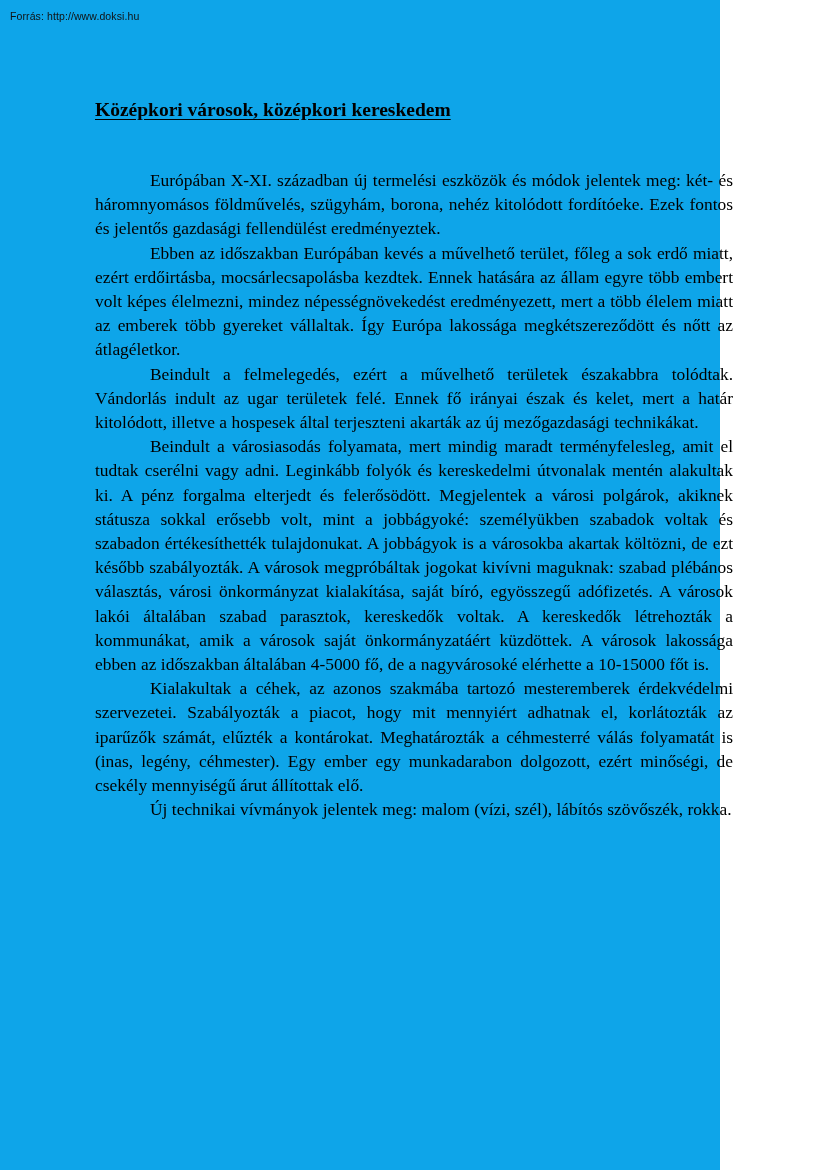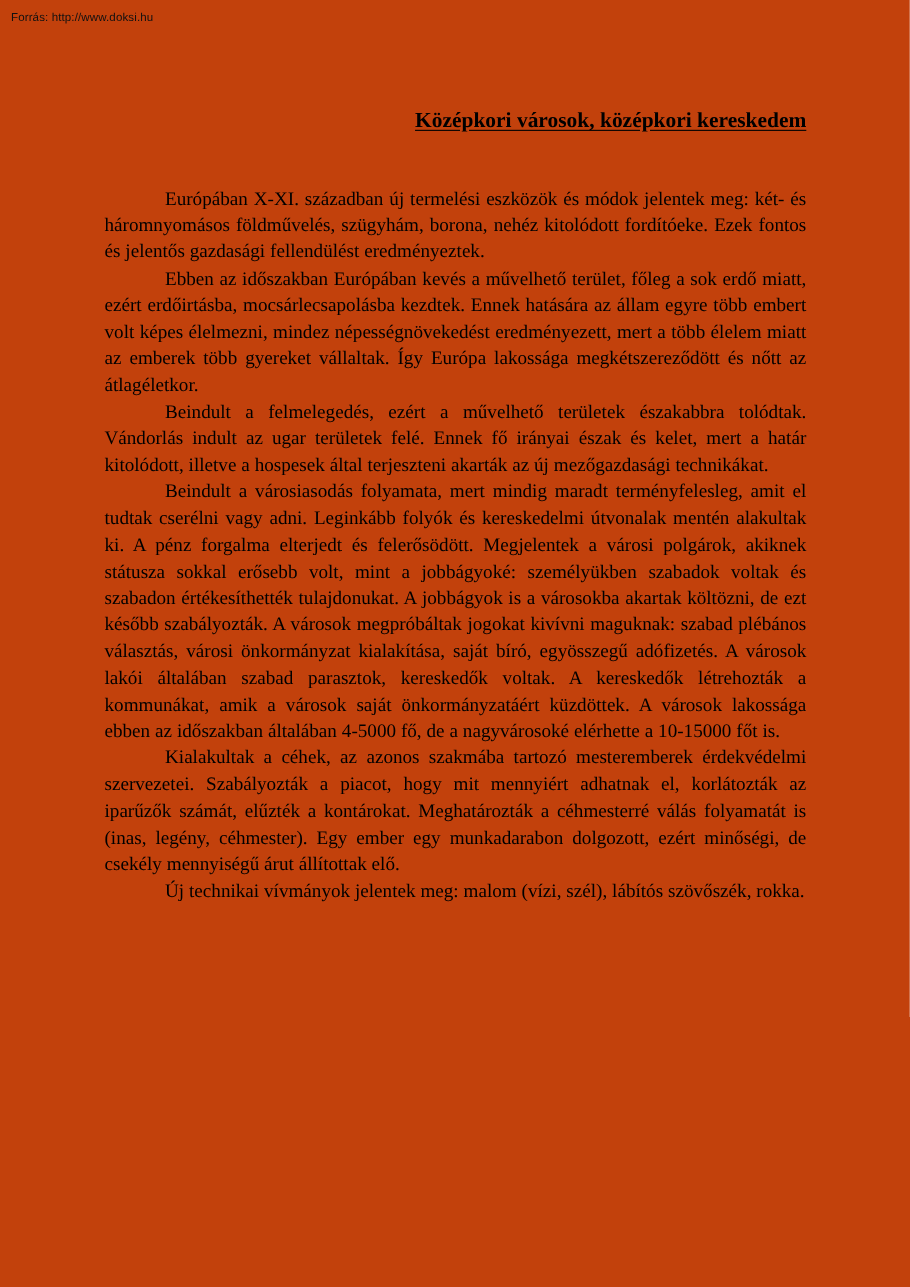--- a/index.html
+++ b/index.html
@@ -14,23 +14,23 @@
     position: relative;
     overflow: hidden;
     font-family: "Liberation Serif", "DejaVu Serif", serif;
     color: #000000;
   }
 
   .page {
     position: absolute;
     left: 0;
     top: 0;
-    width: 827px;
+    width: 720px;
     height: 1170px;
-    background: #c2410c;
+    background: #0ea5e9;
   }
 
   .source-header {
     position: absolute;
     left: 10px;
     top: 10px;
     font-family: "Liberation Sans", "DejaVu Sans", sans-serif;
     font-size: 10.5px;
     line-height: 12px;
     color: #111111;
@@ -41,21 +41,21 @@
   .content {
     position: absolute;
     left: 95px;
     top: 0;
     width: 638px;
   }
 
   .doc-title {
     margin: 0;
     padding: 0;
-    text-align: right;
+    text-align: left;
     font-size: 19.5px;
     font-weight: bold;
     line-height: 24px;
     position: absolute;
     left: 0;
     top: 98px;
     width: 638px;
   }
   .doc-title .title-text {
     text-decoration: underline;

